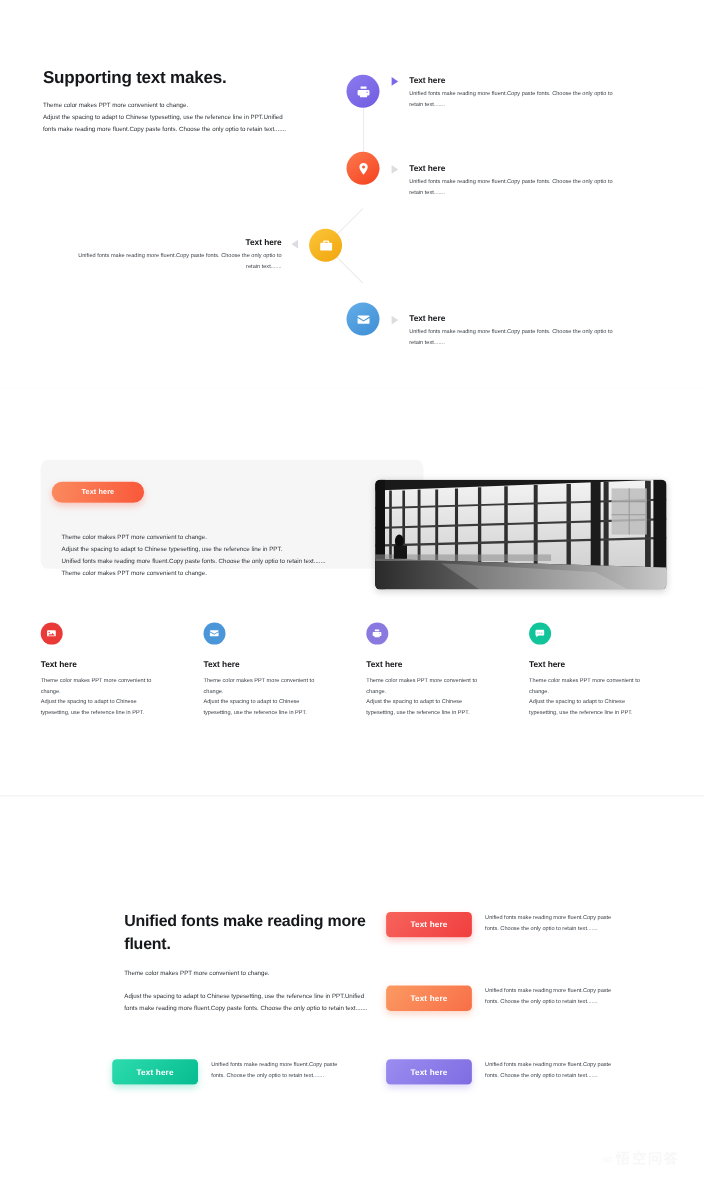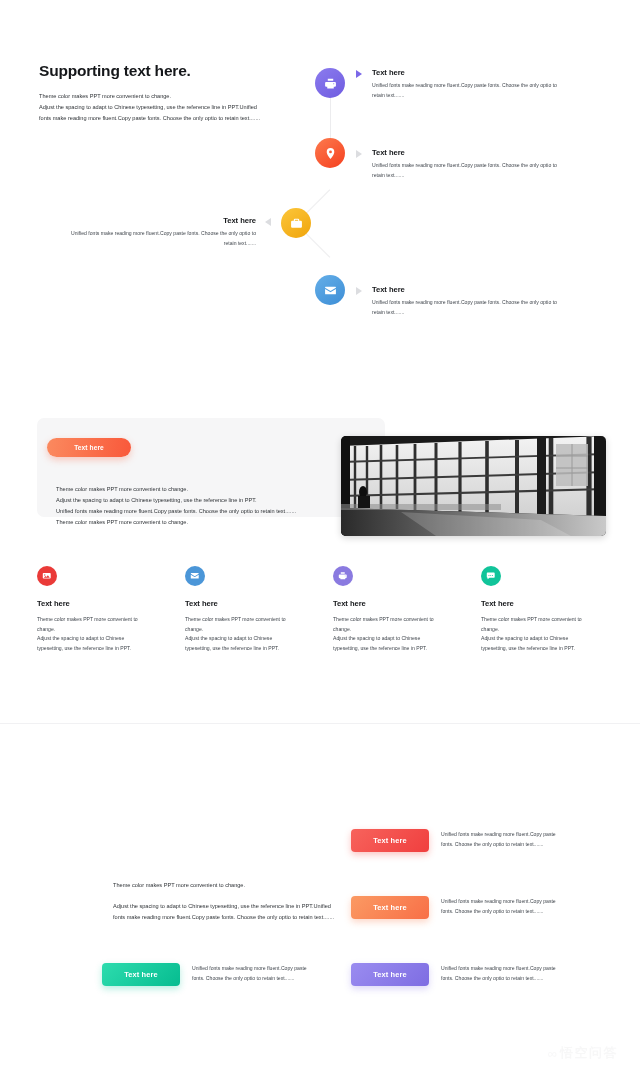--- a/index.html
+++ b/index.html
@@ -99,21 +99,21 @@
   #watermark .wm-logo { font-size:13px; color:#f0f0f1; letter-spacing:-1px; }
   #watermark .wm-text { font-size:13px; color:#f0f0f1; letter-spacing:1.5px; font-weight:bold; }
 </style>
 </head>
 <body>
 
 <div class="page">
 
   <div class="sec" id="sec1">
 
-    <div class="h1" id="s1-title">Supporting text here.</div>
+    <div class="h1" id="s1-title">Supporting text makes.</div>
     <div class="body-sm" id="s1-lead" style="white-space:pre-line;">Theme  color makes PPT more convenient to change.
 Adjust the spacing to adapt to Chinese typesetting, use the reference line in PPT.Unified fonts make reading more fluent.Copy paste fonts. Choose the only optio to retain text.......</div>
 
     <div class="tl-line" style="left:330px; top:98px; width:1px; height:42px;"></div>
     <div class="tl-diag" style="left:296px; top:223px; width:48px; transform:rotate(-45deg);"></div>
     <div class="tl-diag" style="left:296px; top:223px; width:48px; transform:rotate(45deg);"></div>
 
     <div class="tl-node" style="left:315px; top:68px; background:linear-gradient(145deg,#8b7bee,#6f5ce0);">
       <div class="glow" style="background:#7b68e8;"></div>
       <span>
@@ -283,20 +283,21 @@
       <ellipse cx="22" cy="56" rx="4" ry="6" fill="#0e0e0e"></ellipse>
       <rect x="17" y="60" width="12" height="12" fill="#141414"></rect>
 
       <polygon points="60,76 200,84 230,100 95,100" fill="#ffffff" opacity=".18"></polygon>
     </svg>
   </div>
 
   <div class="divider" style="top:723px;"></div>
 
   <div class="sec" id="sec3">
+    <div class="h1" id="s3-title">Unified fonts make reading more fluent.</div>
     <div class="body-sm" id="s3-p1">Theme  color makes PPT more convenient to change.</div>
     <div class="body-sm" id="s3-p2">Adjust the spacing to adapt to Chinese typesetting, use the reference line in PPT.Unified fonts make reading more fluent.Copy paste fonts. Choose the only optio to retain text.......</div>
 
     <div class="btn" style="left:351px; top:106px; background:linear-gradient(135deg,#f7635c,#f03f3f); box-shadow:0 3px 7px rgba(244,82,77,.33);">Text here</div>
     <div class="btn-txt body-xs" style="left:441px; top:107px;">Unified fonts make reading more fluent.Copy paste fonts. Choose the only optio to retain text.......</div>
 
     <div class="btn" style="left:351px; top:173px; background:linear-gradient(135deg,#fb9a63,#f86f47); box-shadow:0 3px 7px rgba(250,131,84,.33);">Text here</div>
     <div class="btn-txt body-xs" style="left:441px; top:174px;">Unified fonts make reading more fluent.Copy paste fonts. Choose the only optio to retain text.......</div>
 
     <div class="btn" style="left:102px; top:240px; background:linear-gradient(135deg,#2ddcae,#06bc90); box-shadow:0 3px 7px rgba(16,199,156,.3);">Text here</div>

